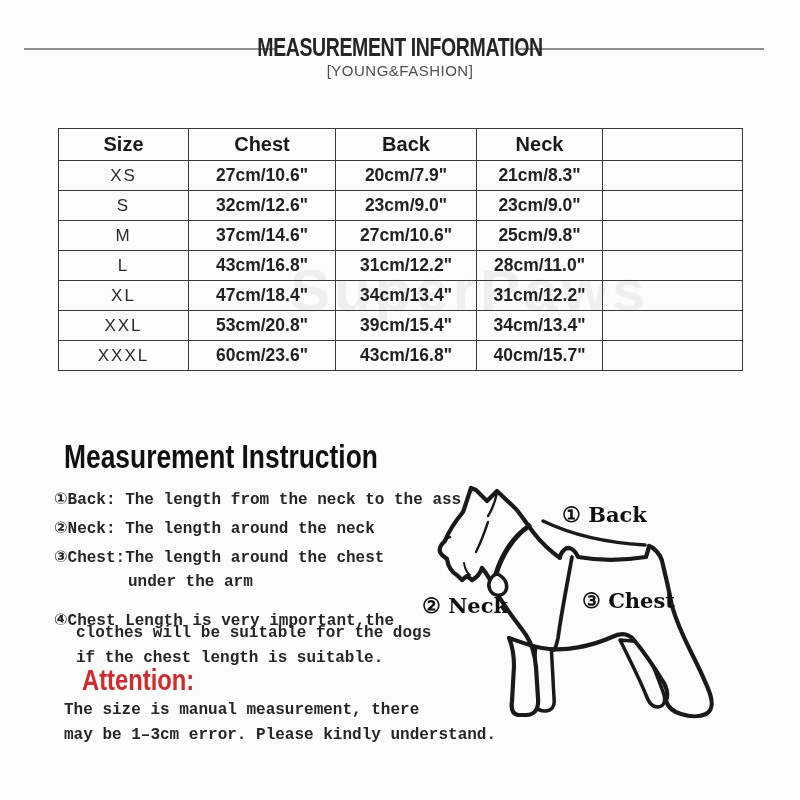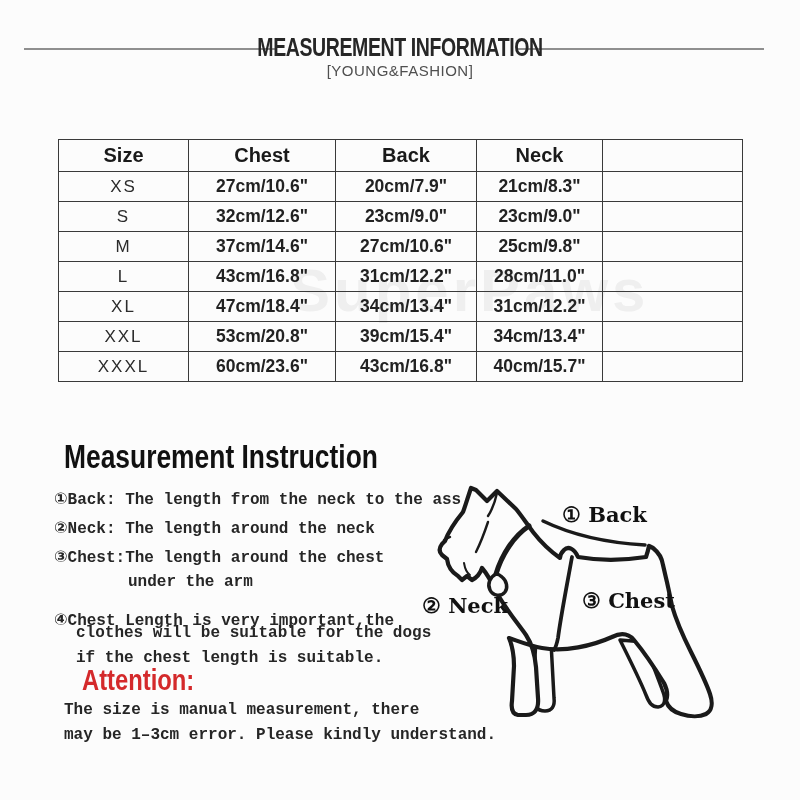--- a/index.html
+++ b/index.html
@@ -22,21 +22,21 @@
     font-size:15px;color:#4f4f4f;letter-spacing:0.5px;
   }
   
   .watermark{
     position:absolute;top:256px;left:290px;font-size:60px;font-weight:bold;
     color:rgba(70,70,70,0.07);letter-spacing:4px;white-space:nowrap;
   }
   
   table.size{
     position:absolute;left:58px;top:128px;width:684px;
-    border-collapse:collapse;table-layout:fixed;background:transparent;margin-top:11px;
+    border-collapse:collapse;table-layout:fixed;background:transparent;
   }
   table.size th,table.size td{
     border:1.5px solid #3a3a3a;text-align:center;vertical-align:middle;
     padding:0;background:transparent;
   }
   table.size th{height:31px;font-size:20px;font-weight:bold;color:#1a1a1a;}
   table.size td{height:29px;}
   td.szc{font-size:17px;font-weight:normal;letter-spacing:2px;color:#2b2b2b;}
   td.val{font-size:17.5px;font-weight:bold;color:#222;}
   

